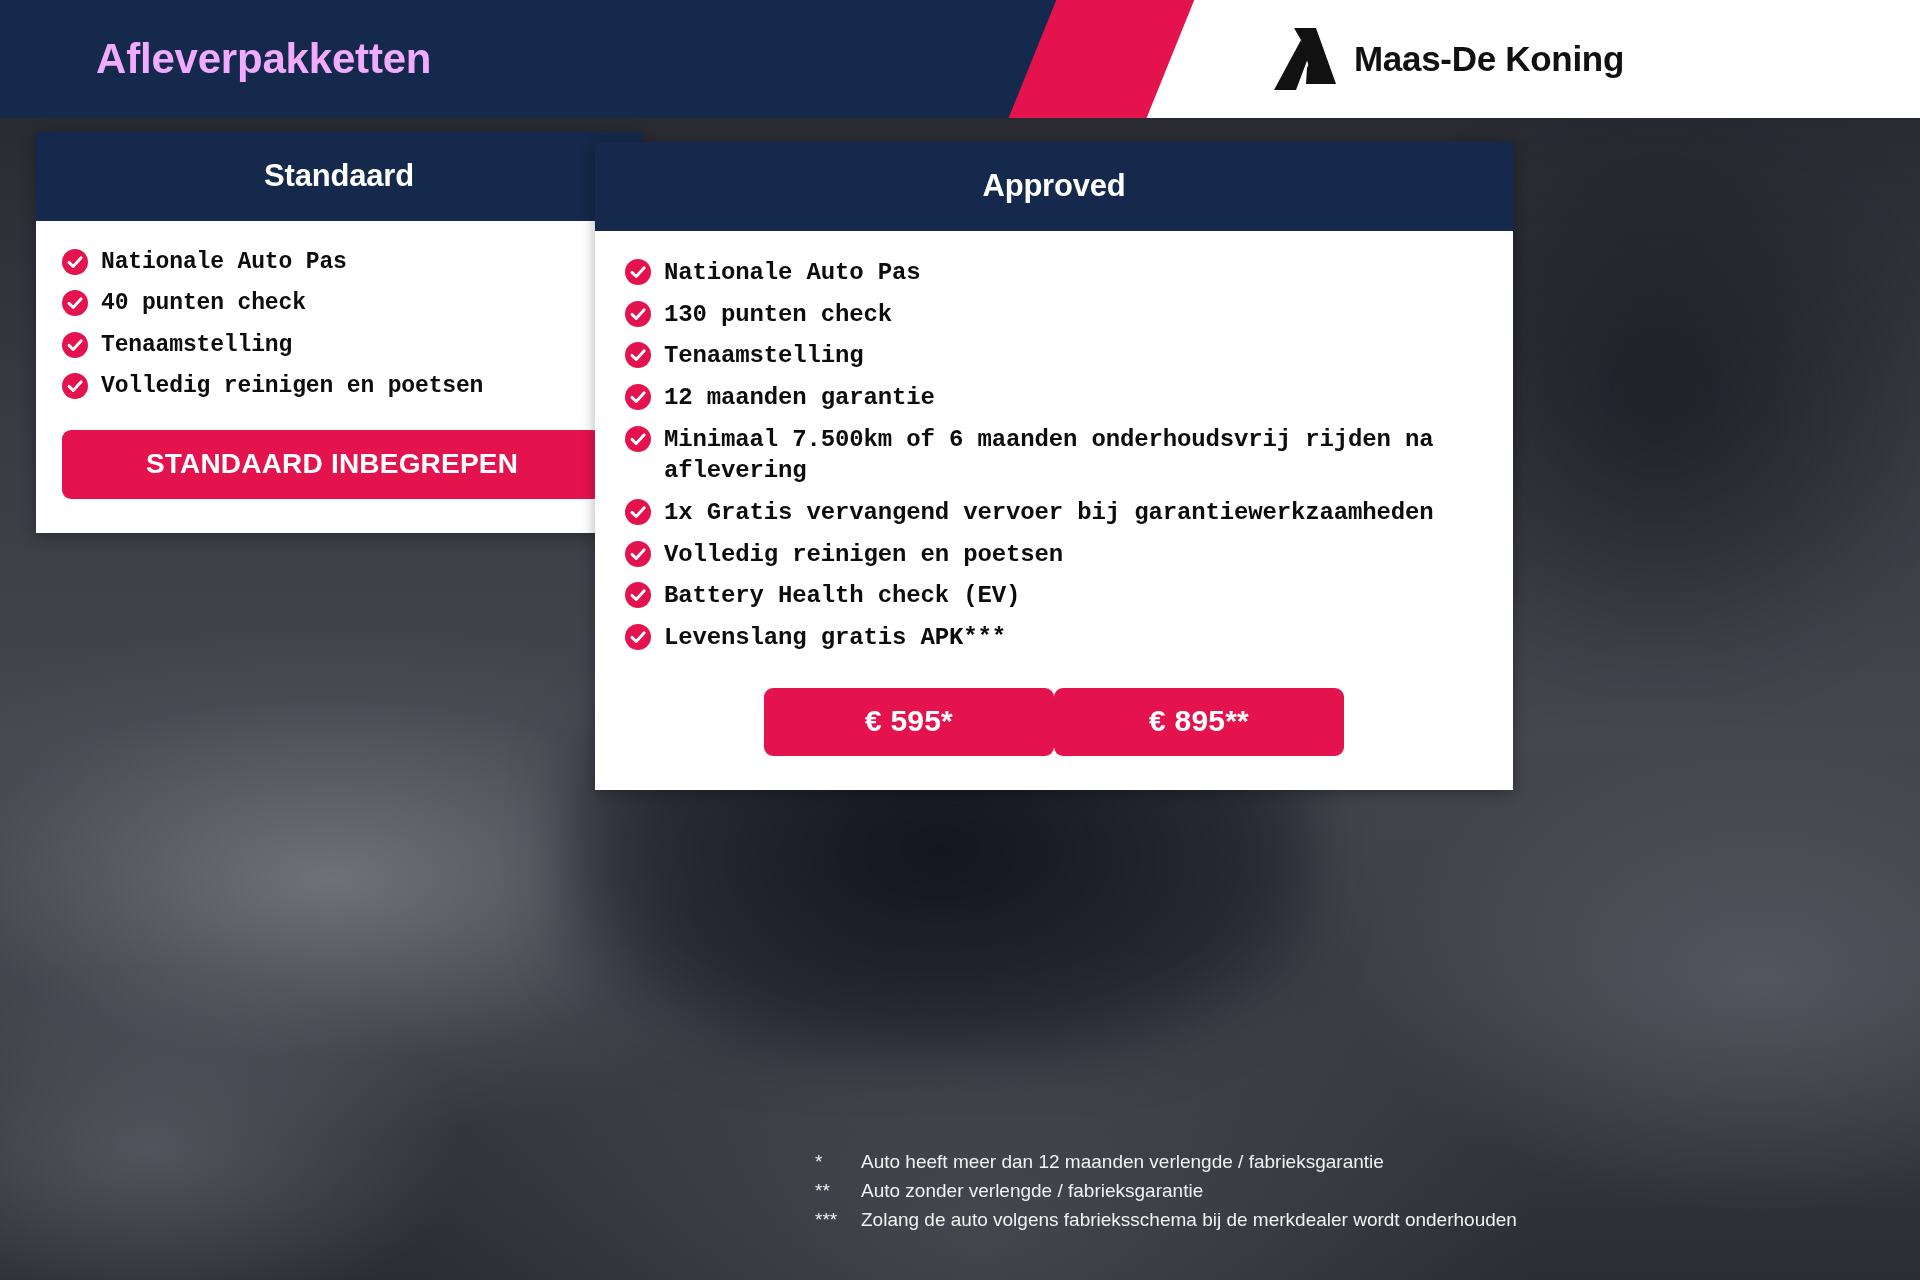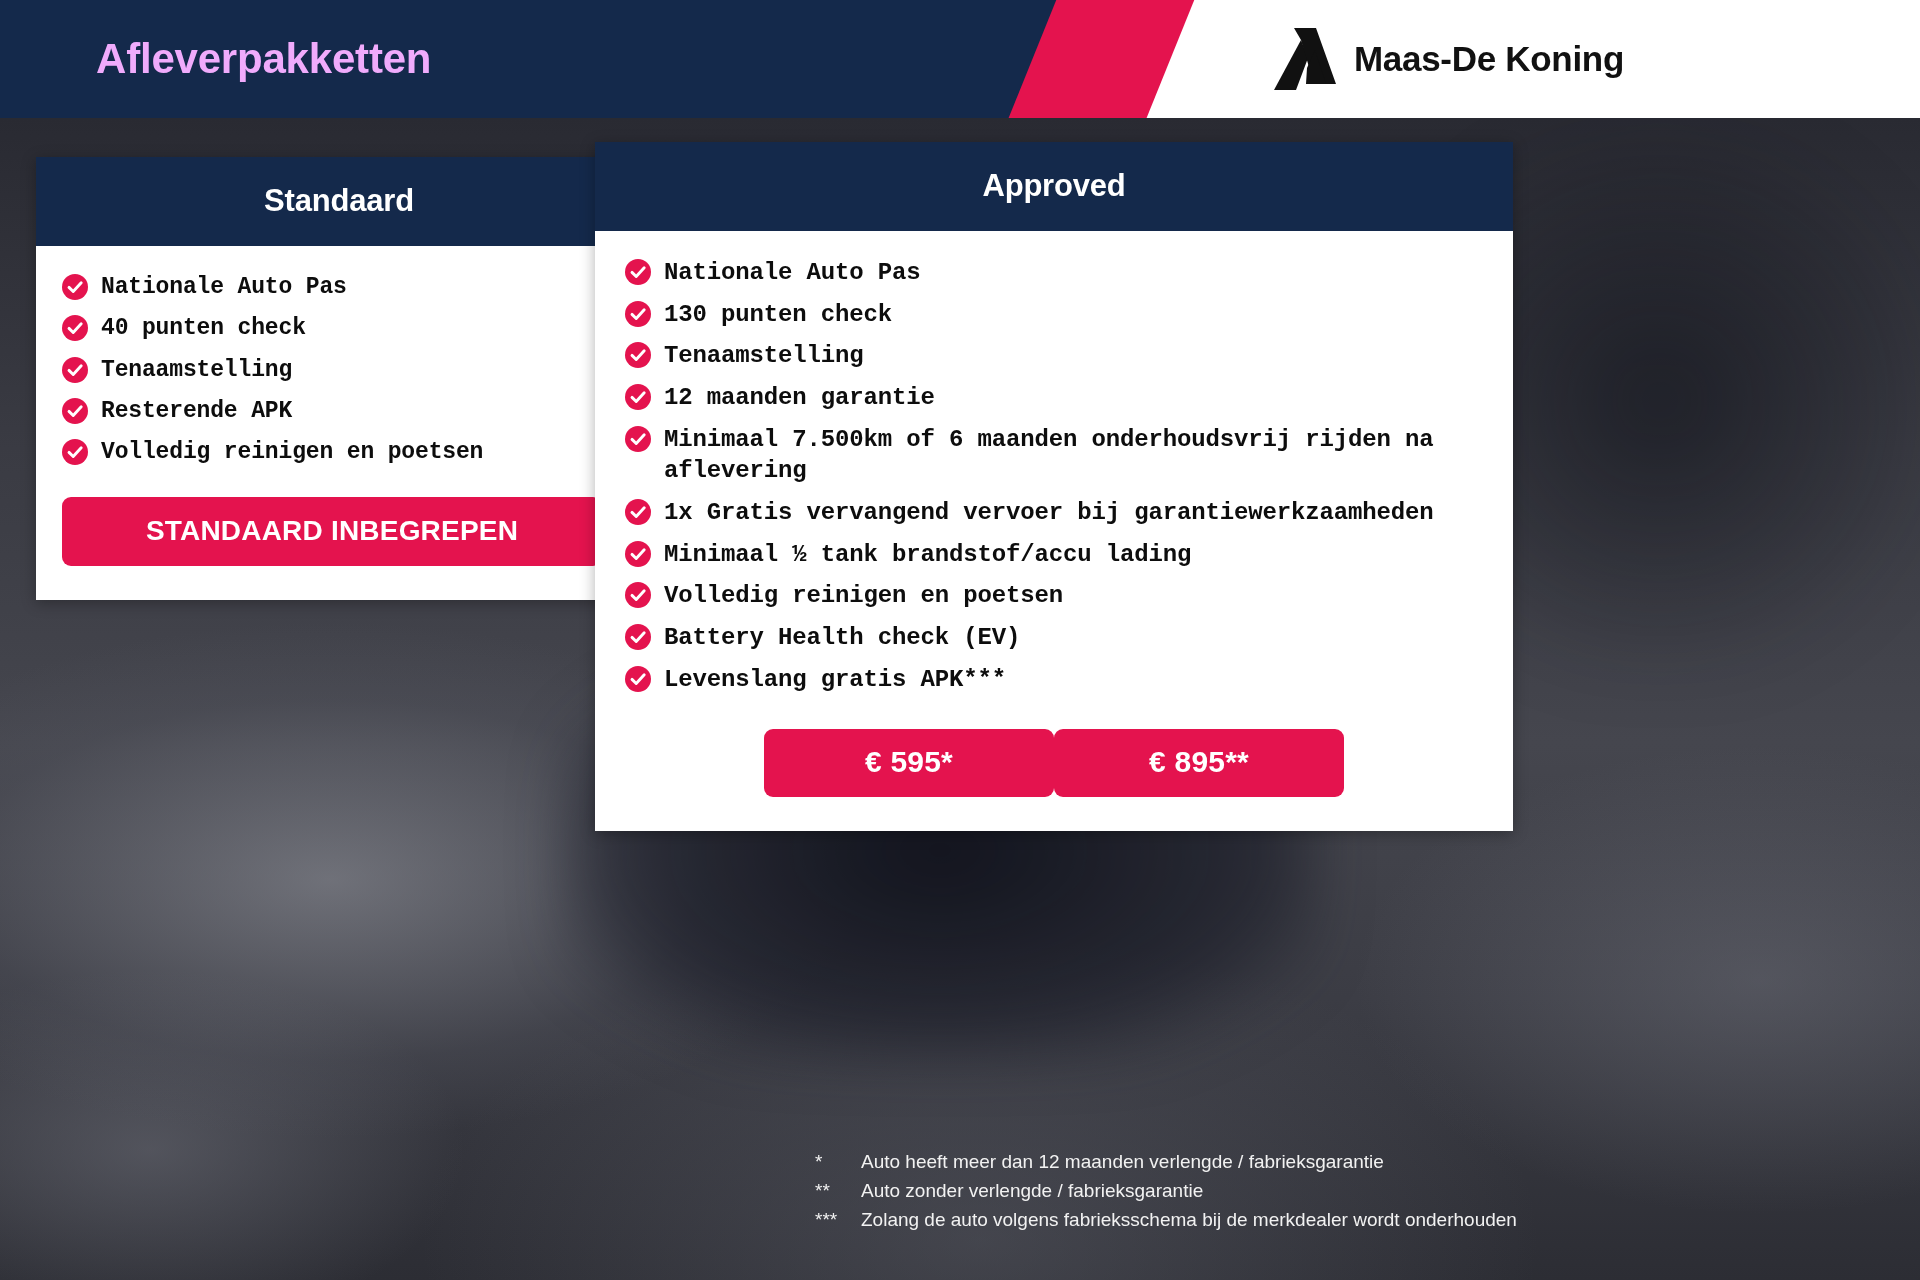--- a/index.html
+++ b/index.html
@@ -102,21 +102,21 @@
     white-space: nowrap;
   }
 
   
   .card {
     position: absolute;
     background: #ffffff;
     box-shadow: 0 3px 14px rgba(0,0,0,0.30);
     z-index: 4;
   }
-  .card-std  { left: 36px;  top: 157px; width: 606px; }
+  .card-std  { left: 36px;  top: 132px; width: 606px; }
   .card-appr { left: 595px; top: 142px; width: 918px; }
 
   .card-head {
     background: #14294b;
     color: #ffffff;
     text-align: center;
     font-size: 31px;
     font-weight: bold;
     padding: 26px 10px 27px;
     letter-spacing: -0.2px;
@@ -258,27 +258,20 @@
             <circle cx="13" cy="13" r="13" fill="#e4134e"></circle>
             <path d="M7 13.4 L11.2 17.5 L19.2 8.8" stroke="#ffffff" stroke-width="2.9" fill="none" stroke-linecap="round" stroke-linejoin="round"></path>
           </svg>
           <span class="feat-text">Tenaamstelling</span>
         </li>
         <li>
           <svg class="check-icon" viewBox="0 0 26 26">
             <circle cx="13" cy="13" r="13" fill="#e4134e"></circle>
             <path d="M7 13.4 L11.2 17.5 L19.2 8.8" stroke="#ffffff" stroke-width="2.9" fill="none" stroke-linecap="round" stroke-linejoin="round"></path>
           </svg>
-          <span class="feat-text">Resterende APK</span>
-        </li>
-        <li>
-          <svg class="check-icon" viewBox="0 0 26 26">
-            <circle cx="13" cy="13" r="13" fill="#e4134e"></circle>
-            <path d="M7 13.4 L11.2 17.5 L19.2 8.8" stroke="#ffffff" stroke-width="2.9" fill="none" stroke-linecap="round" stroke-linejoin="round"></path>
-          </svg>
           <span class="feat-text">Volledig reinigen en poetsen</span>
         </li>
       </ul>
     </div>
     <div class="cta-row">
       <button class="cta-btn">STANDAARD INBEGREPEN</button>
     </div>
   </div>
 
   <div class="card card-appr">
@@ -325,27 +318,20 @@
             <circle cx="13" cy="13" r="13" fill="#e4134e"></circle>
             <path d="M7 13.4 L11.2 17.5 L19.2 8.8" stroke="#ffffff" stroke-width="2.9" fill="none" stroke-linecap="round" stroke-linejoin="round"></path>
           </svg>
           <span class="feat-text">1x Gratis vervangend vervoer bij garantiewerkzaamheden</span>
         </li>
         <li>
           <svg class="check-icon" viewBox="0 0 26 26">
             <circle cx="13" cy="13" r="13" fill="#e4134e"></circle>
             <path d="M7 13.4 L11.2 17.5 L19.2 8.8" stroke="#ffffff" stroke-width="2.9" fill="none" stroke-linecap="round" stroke-linejoin="round"></path>
           </svg>
-          <span class="feat-text">Minimaal ½ tank brandstof/accu lading</span>
-        </li>
-        <li>
-          <svg class="check-icon" viewBox="0 0 26 26">
-            <circle cx="13" cy="13" r="13" fill="#e4134e"></circle>
-            <path d="M7 13.4 L11.2 17.5 L19.2 8.8" stroke="#ffffff" stroke-width="2.9" fill="none" stroke-linecap="round" stroke-linejoin="round"></path>
-          </svg>
           <span class="feat-text">Volledig reinigen en poetsen</span>
         </li>
         <li>
           <svg class="check-icon" viewBox="0 0 26 26">
             <circle cx="13" cy="13" r="13" fill="#e4134e"></circle>
             <path d="M7 13.4 L11.2 17.5 L19.2 8.8" stroke="#ffffff" stroke-width="2.9" fill="none" stroke-linecap="round" stroke-linejoin="round"></path>
           </svg>
           <span class="feat-text">Battery Health check (EV)</span>
         </li>
         <li>

